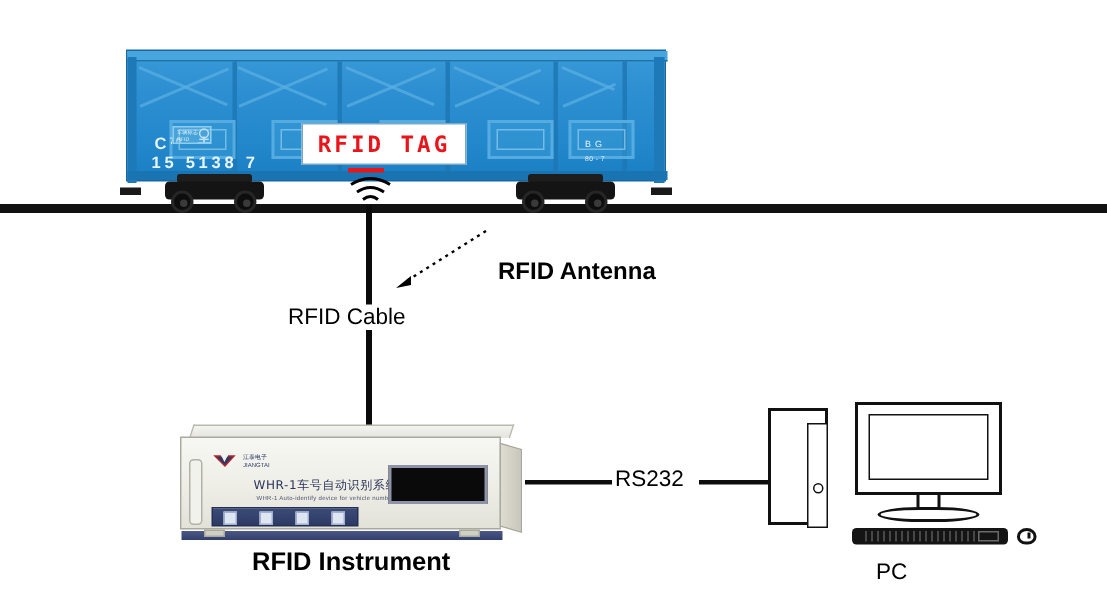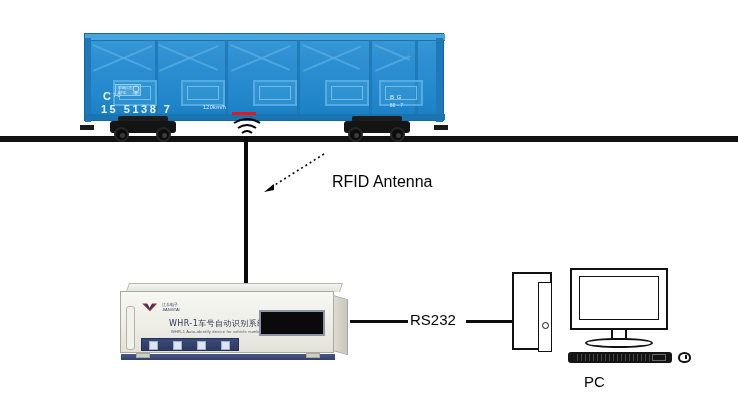--- a/index.html
+++ b/index.html
@@ -119,21 +119,21 @@
   #antenna-symbol{left:232px;top:118px;width:30px;height:20px;}
 
   
   #rfid-cable{left:244px;top:137px;width:4px;height:147px;background:#0a0a0a;}
 
   
   #antenna-pointer{left:258px;top:152px;width:68px;height:42px;}
 
   
   .lbl{position:absolute;color:#000000;white-space:nowrap;}
-  #label-rfid-antenna{left:332px;top:173px;font-size:16px;font-weight:normal;}
+  #label-rfid-antenna{left:332px;top:173px;font-size:16px;font-weight:bold;}
   #label-rfid-cable{left:190px;top:203px;font-size:15px;font-weight:normal;background:#ffffff;padding:0 2px;}
   #label-rfid-instrument{left:168px;top:365px;font-size:17px;font-weight:bold;}
   #label-pc{left:584px;top:373px;font-size:15px;font-weight:normal;}
   #label-rs232{left:408px;top:311px;font-size:15px;font-weight:normal;background:#fff;padding:0 2px;}
 
   
   #rs232-line-left{left:350px;top:320px;width:62px;height:3px;background:#0d0d0d;}
   #rs232-line-right{left:466px;top:320px;width:52px;height:3px;background:#0d0d0d;}
 
   
@@ -328,36 +328,41 @@
       <div class="bogie-frame"></div>
       <div class="wheel" style="left:4px;">
           <div class="wheel-hub"></div>
         </div>
       <div class="wheel" style="left:46px;">
           <div class="wheel-hub"></div>
         </div>
     </div>
   </div>
 
+  <div class="abs" id="rfid-tag-box">
+    <span id="rfid-tag-text">RFID TAG</span>
+  </div>
   <div class="abs" id="rfid-tag-underline"></div>
 
   <svg class="abs" id="antenna-symbol" viewBox="0 0 30 20">
     <path d="M2 5 Q15 -3 28 5" fill="none" stroke="#000" stroke-width="2"></path>
     <path d="M6 10 Q15 4 24 10" fill="none" stroke="#000" stroke-width="2"></path>
     <path d="M10 15 Q15 11 20 15" fill="none" stroke="#000" stroke-width="2"></path>
   </svg>
 
   <div class="abs" id="rfid-cable"></div>
 
   <svg class="abs" id="antenna-pointer" viewBox="0 0 68 42">
     <line x1="66" y1="2" x2="12" y2="36" stroke="#000" stroke-width="1.6" stroke-dasharray="2,3"></line>
     <polygon points="6,40 16,32 16,38" fill="#000"></polygon>
   </svg>
 
   <div class="lbl" id="label-rfid-antenna">RFID Antenna</div>
+  <div class="lbl" id="label-rfid-cable">RFID Cable</div>
+  <div class="lbl" id="label-rfid-instrument">RFID Instrument</div>
   <div class="lbl" id="label-pc">PC</div>
 
   <div class="abs" id="rs232-line-left"></div>
   <div class="abs" id="rs232-line-right"></div>
   <div class="lbl" id="label-rs232">RS232</div>
 
   <div class="abs" id="instrument">
     <div class="inst-top"></div>
     <div class="inst-side"></div>
 

